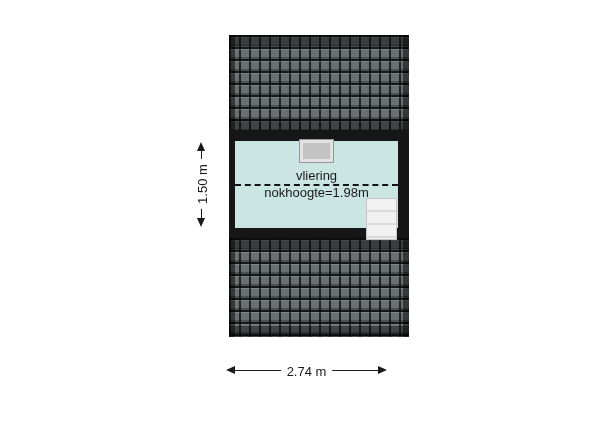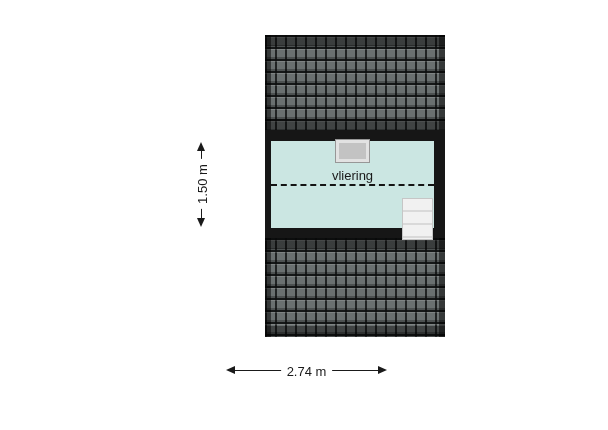--- a/index.html
+++ b/index.html
@@ -4,21 +4,21 @@
 <style>
   html,body{margin:0;padding:0;}
   body{
     width:608px;height:430px;background:#ffffff;
     font-family:"Liberation Sans","DejaVu Sans",sans-serif;
     color:#1a1a1a;
   }
   .canvas{position:relative;width:608px;height:430px;background:#ffffff;overflow:hidden;}
 
   
-  .plan{position:absolute;left:229px;top:35px;width:180px;height:220px;margin-left:36px;}
+  .plan{position:absolute;left:229px;top:35px;width:180px;height:220px;}
 
   .roof{
     position:absolute;left:0;width:180px;
     background-color:#6a7070;
     background-image:
       repeating-linear-gradient(180deg,
         rgba(12,14,14,0.90) 0px, rgba(12,14,14,0.90) 2px,
         rgba(255,255,255,0.14) 2px, rgba(255,255,255,0.14) 3px,
         rgba(0,0,0,0) 3px, rgba(0,0,0,0) 10px,
         rgba(0,0,0,0.28) 10px, rgba(0,0,0,0.28) 12px),
@@ -91,20 +91,21 @@
   <div class="plan">
     <div class="roof roof-top"></div>
     <div class="roof roof-bottom"></div>
 
     <div class="room-band"></div>
     <div class="room-floor"></div>
 
     <div class="ridge-line"></div>
 
     <div class="room-name">vliering</div>
+    <div class="room-sub">nokhoogte=1.98m</div>
 
     <div class="skylight">
       <div class="skylight-pane"></div>
     </div>
 
     <div class="stairs"></div>
   </div>
 
   <div class="vdim">
     <div class="dline"></div>

